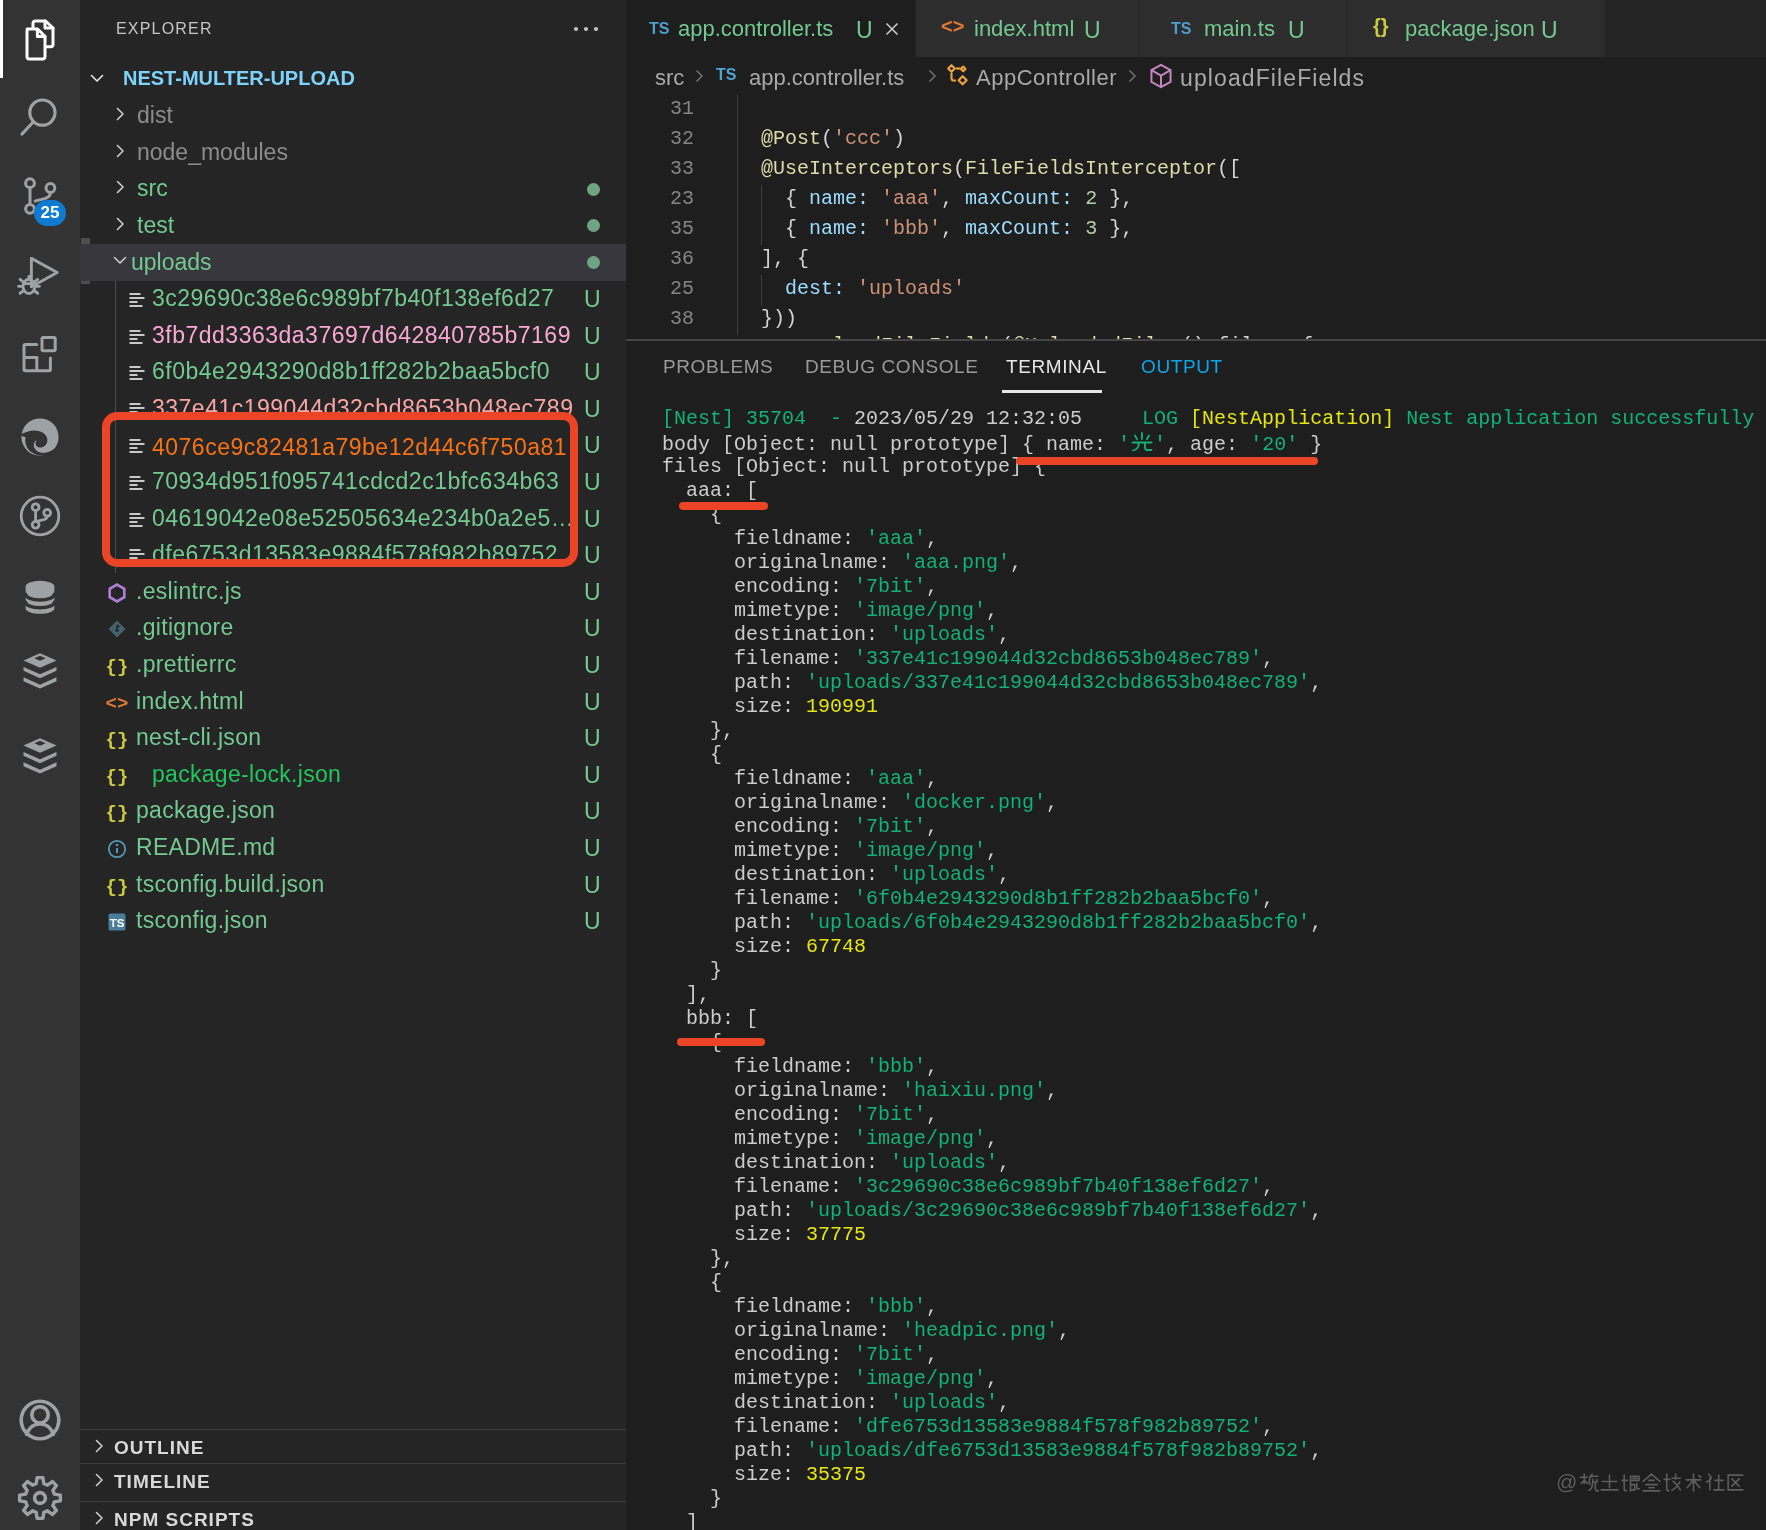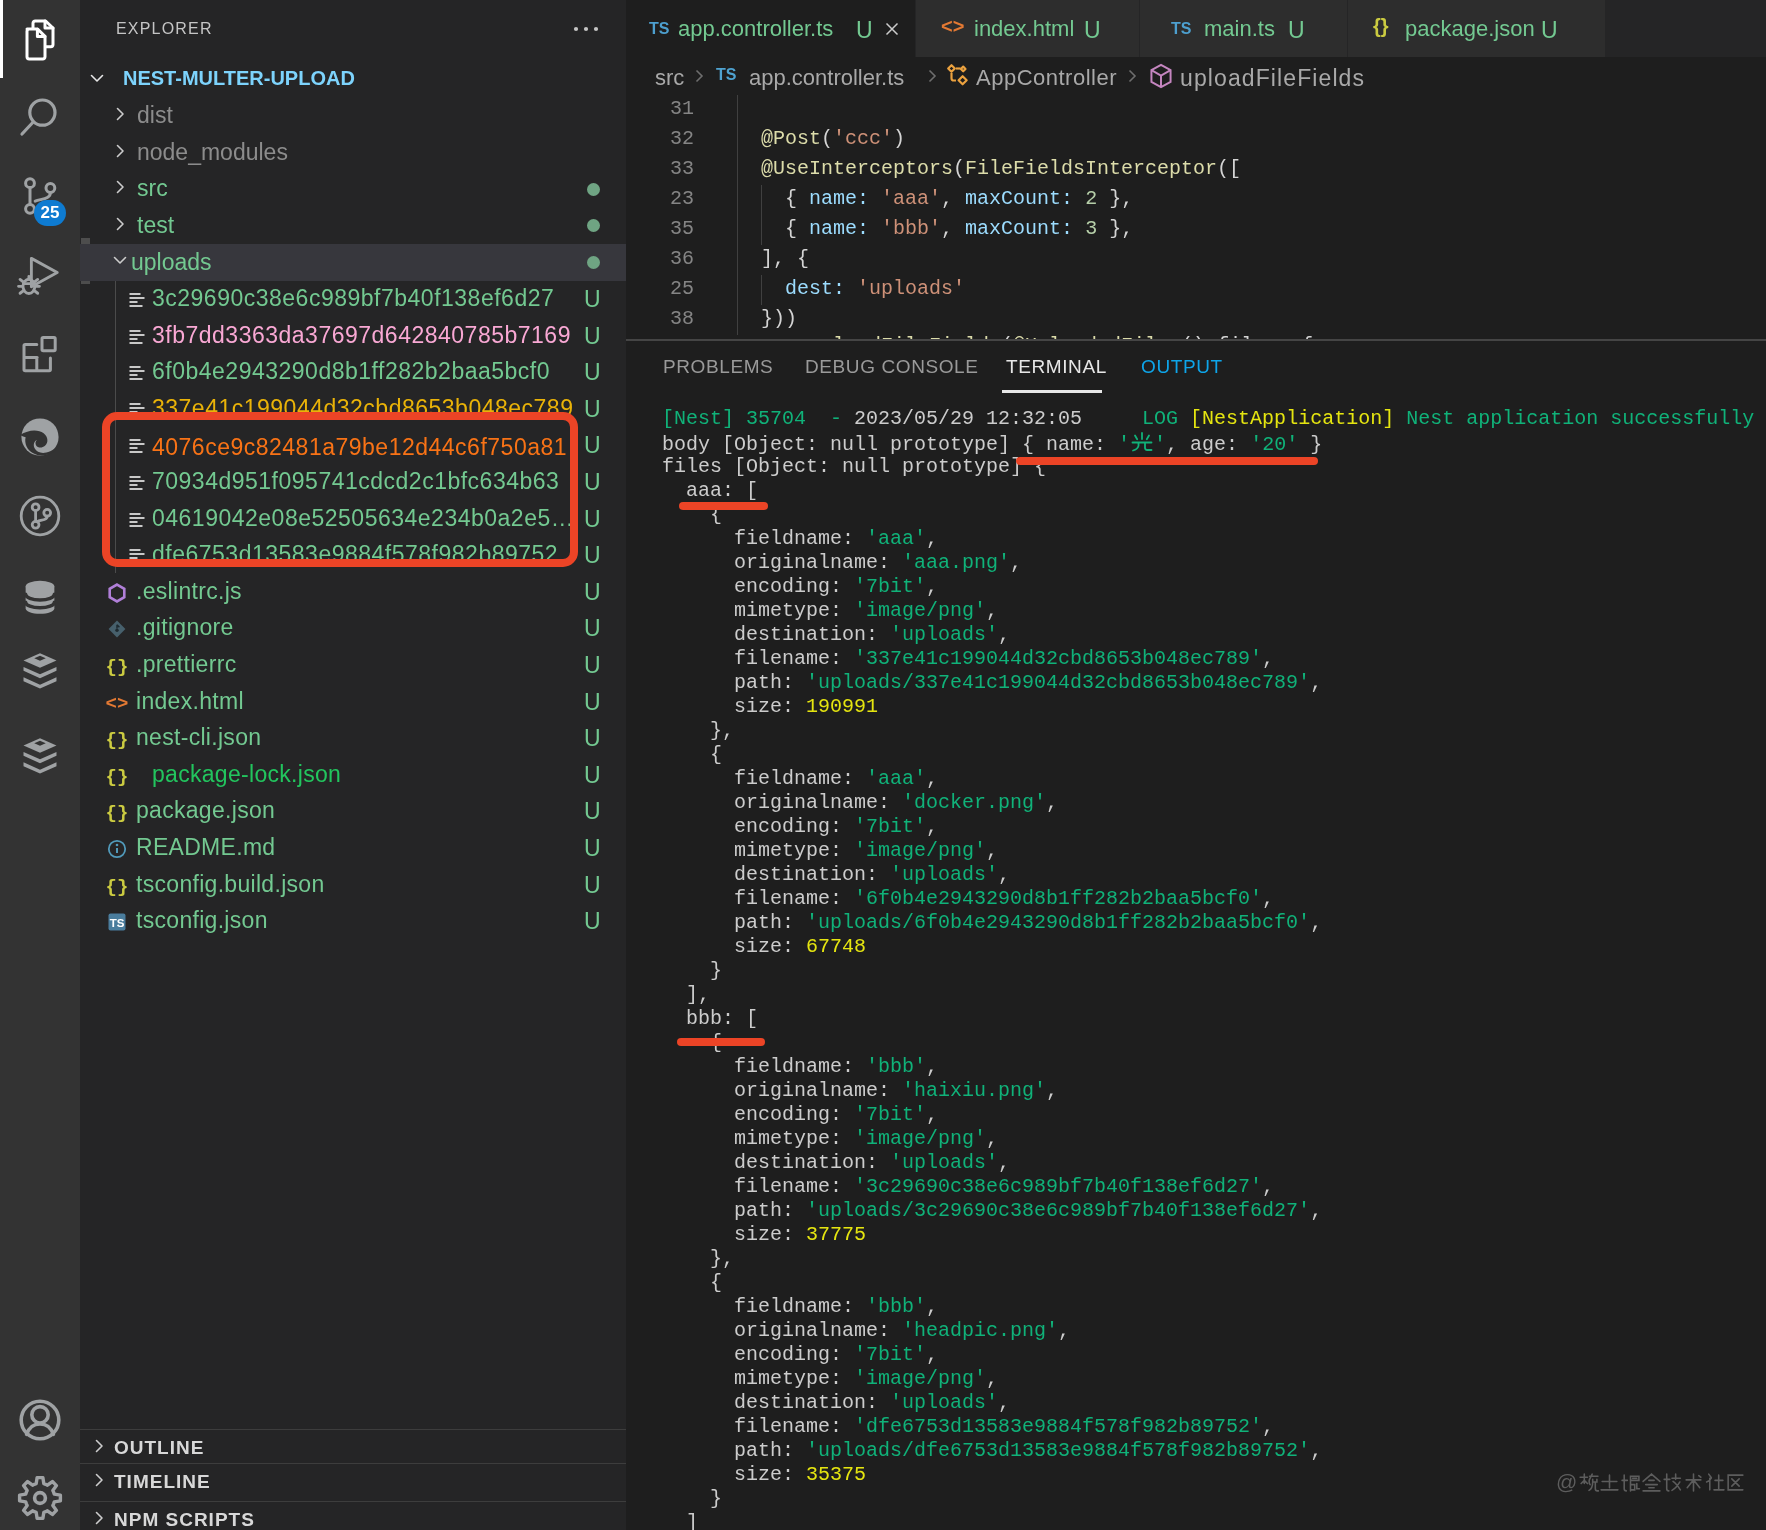--- a/index.html
+++ b/index.html
@@ -152,21 +152,21 @@
       <path d="M3.5 5h11M3.5 9h15M3.5 13h8M3.5 17h13"></path>
     </g>
   </svg>
 <div class="r" style="left:152px;top:358.2px;font-size:23px;letter-spacing:0.5px;color:#73c991;white-space:nowrap">6f0b4e2943290d8b1ff282b2baa5bcf0</div>
 <div class="r" style="left:584px;top:359.2px;font-size:23px;color:#73c991">U</div>
 <svg class="r" style="left:126px;top:398.80000000000007px" width="22" height="22" viewBox="0 0 22 22">
     <g stroke="#c8c8c8" stroke-width="1.8">
       <path d="M3.5 5h11M3.5 9h15M3.5 13h8M3.5 17h13"></path>
     </g>
   </svg>
-<div class="r" style="left:152px;top:394.8px;font-size:23px;letter-spacing:0.5px;color:#eab308;white-space:nowrap">337e41c199044d32cbd8653b048ec789</div>
+<div class="r" style="left:152px;top:394.8px;font-size:23px;letter-spacing:0.5px;color:#fca5a5;white-space:nowrap">337e41c199044d32cbd8653b048ec789</div>
 <div class="r" style="left:584px;top:395.8px;font-size:23px;color:#73c991">U</div>
 <svg class="r" style="left:126px;top:435.4000000000001px" width="22" height="22" viewBox="0 0 22 22">
     <g stroke="#c8c8c8" stroke-width="1.8">
       <path d="M3.5 5h11M3.5 9h15M3.5 13h8M3.5 17h13"></path>
     </g>
   </svg>
 <div class="r" style="left:152px;top:434px;font-size:23px;letter-spacing:0.5px;color:#f97316;white-space:nowrap">4076ce9c82481a79be12d44c6f750a81</div>
 <div class="r" style="left:584px;top:432.4px;font-size:23px;color:#73c991">U</div>
 <svg class="r" style="left:126px;top:472.0000000000001px" width="22" height="22" viewBox="0 0 22 22">
     <g stroke="#c8c8c8" stroke-width="1.8">

